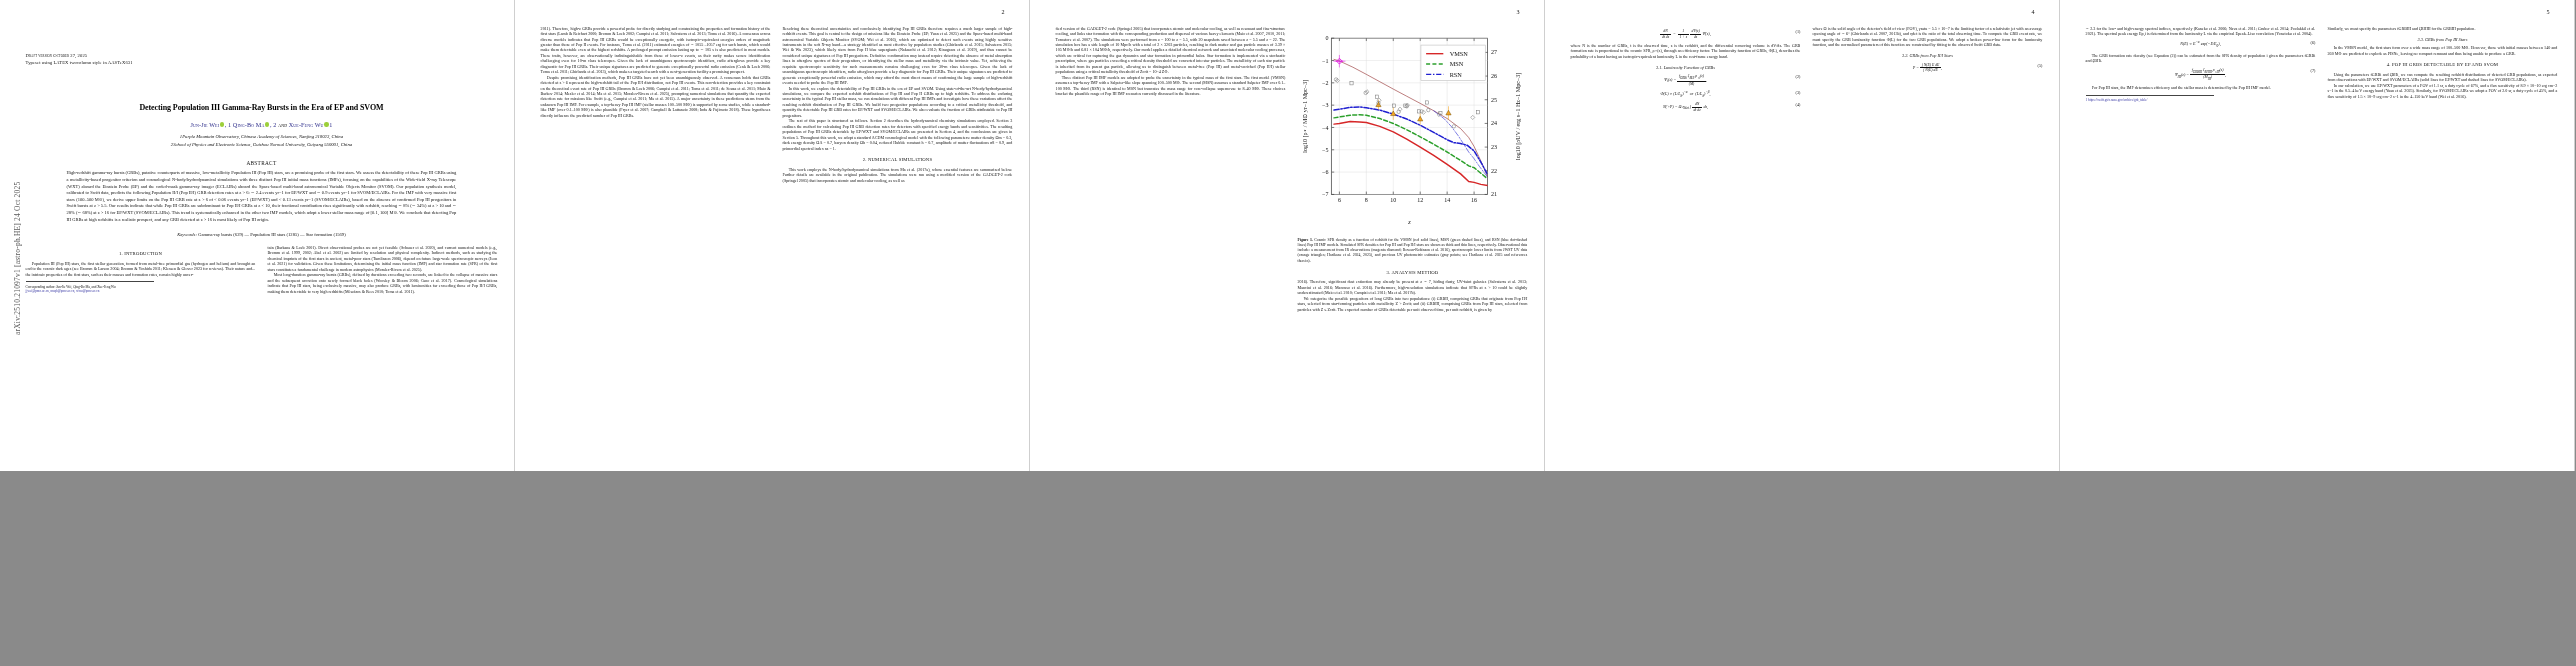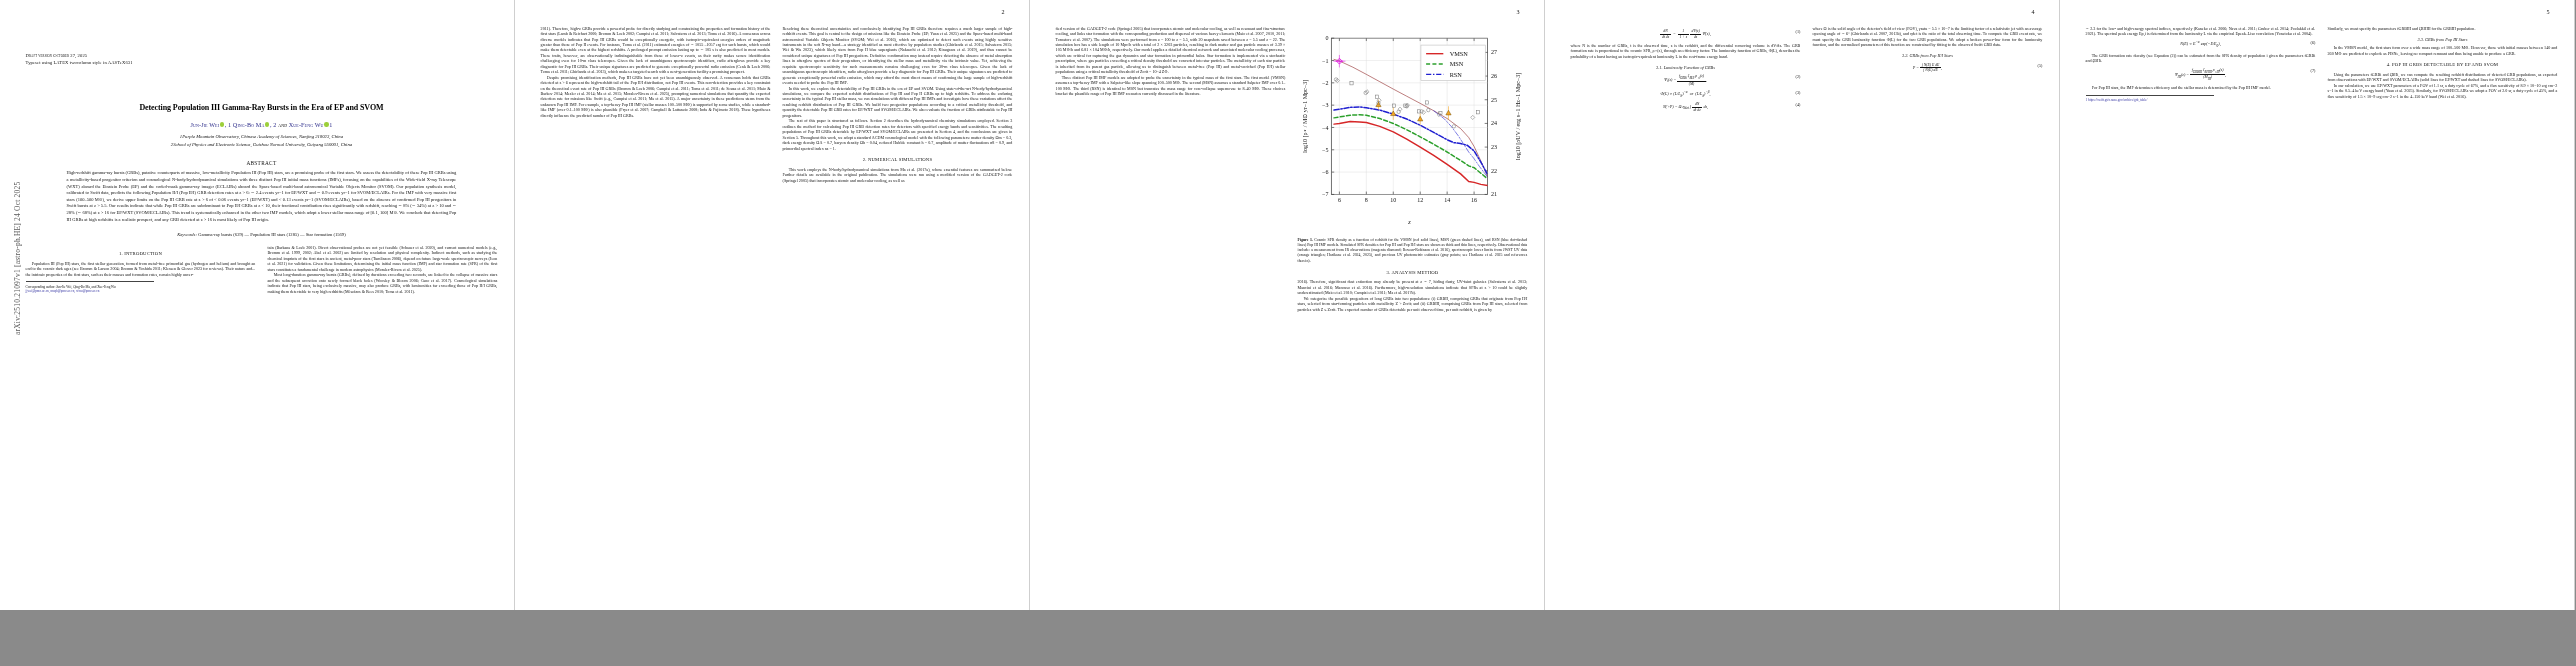--- a/index.html
+++ b/index.html
@@ -12,21 +12,21 @@
     width: 2576px; height: 667px;
     position: relative;
     background: #8a8a8a;
     display: flex;
     gap: 0px;
     overflow: hidden;
   }
   .page {
     position: relative;
     width: 515px;
-    height: 610px;
+    height: 471px;
     background: #ffffff;
     overflow: hidden;
     flex: 0 0 515px;
     border-right: 0.6px solid #cfcfcf;
   }
   .page-inner {
     position: absolute;
     left: 25.6px; right: 16.7px; top: 10px; bottom: 5.6px;
   }
   .folio {

